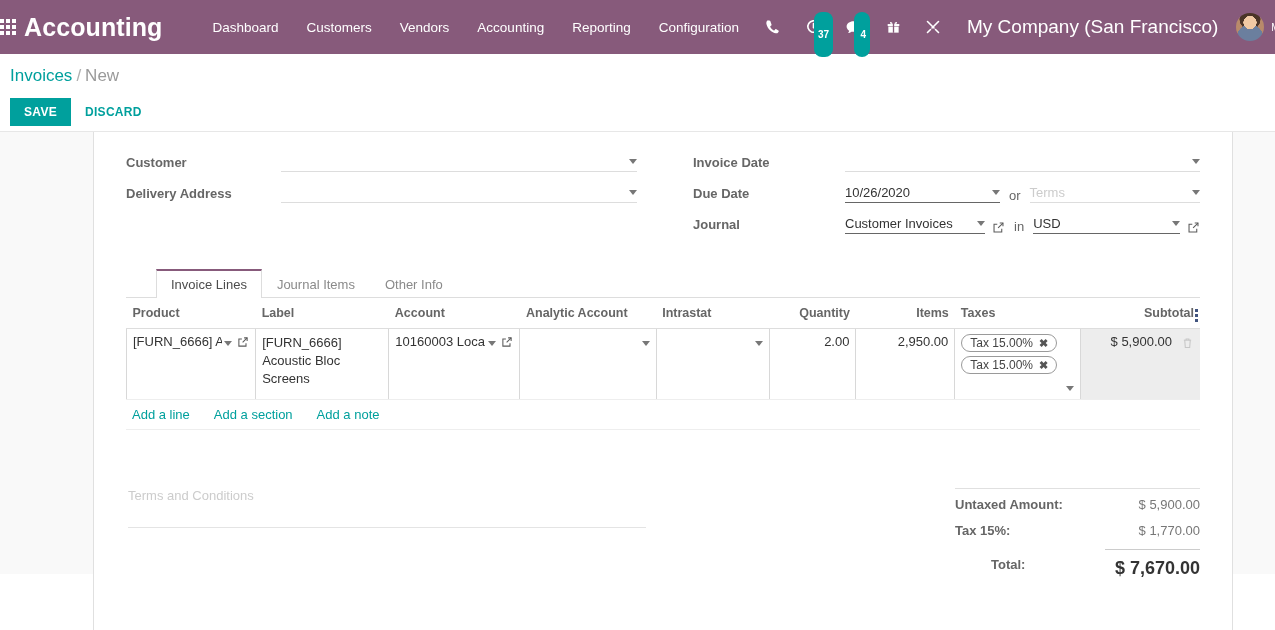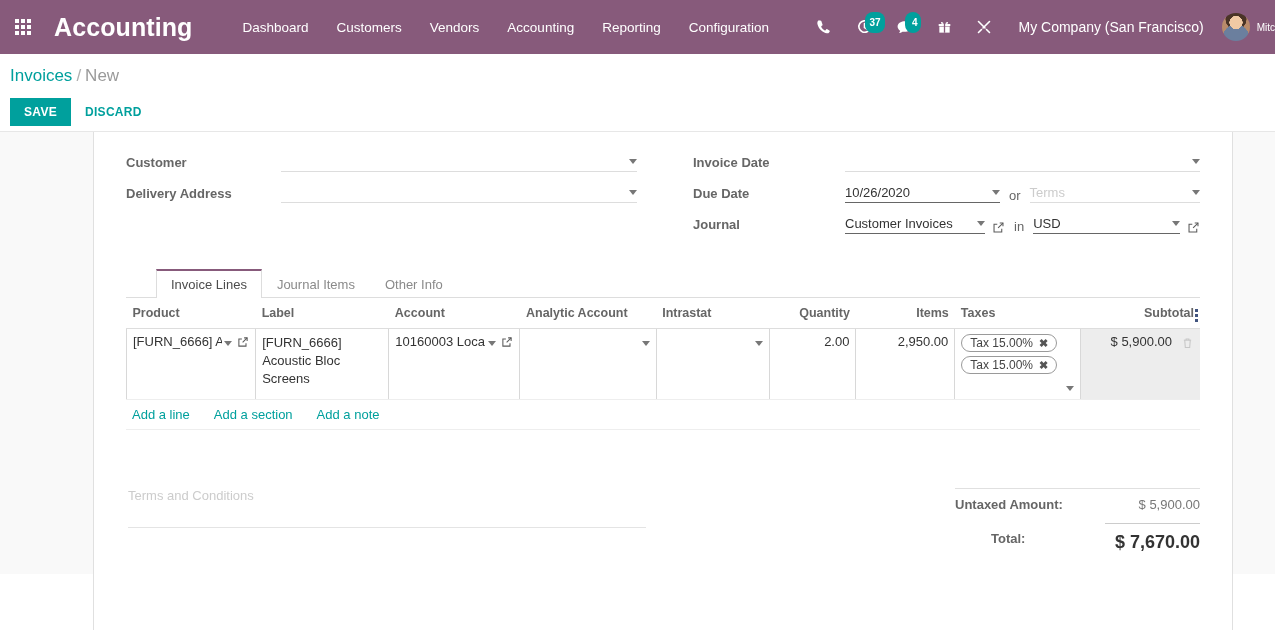--- a/index.html
+++ b/index.html
@@ -71,27 +71,27 @@
   }
   .nav-icon svg { display: block; }
   .badge {
     position: absolute;
     top: 12px; left: 21px;
     background: #00A09D;
     color: #fff;
     border-radius: 8px;
     font-size: 10px;
     line-height: 13px;
-    padding: 4px 4px;
+    padding: 16px 4px;
     min-width: 16px;
     text-align: right;
     font-weight: bold;
   }
   .company-name {
-    font-size: 14px;
+    font-size: 19px;
     padding: 0 14px;
     white-space: nowrap;
     cursor: pointer;
   }
   .user-menu {
     display: flex; align-items: center;
     padding-left: 4px;
     cursor: pointer;
     white-space: nowrap;
     overflow: hidden;
@@ -688,20 +688,24 @@
 
     <div class="sheet-footer">
       <div class="terms">
         <div class="terms-ph">Terms and Conditions</div>
       </div>
       <div class="totals">
         <div class="total-row">
           <span class="lbl">Untaxed Amount:</span>
           <span class="amt">$ 5,900.00</span>
         </div>
+        <div class="total-row">
+          <span class="lbl">Tax 15%:</span>
+          <span class="amt">$ 1,770.00</span>
+        </div>
         <div class="total-row grand">
           <span class="lbl">Total:</span>
           <span class="amt">$ 7,670.00</span>
         </div>
       </div>
     </div>
 
   </div>
 </div>
 

